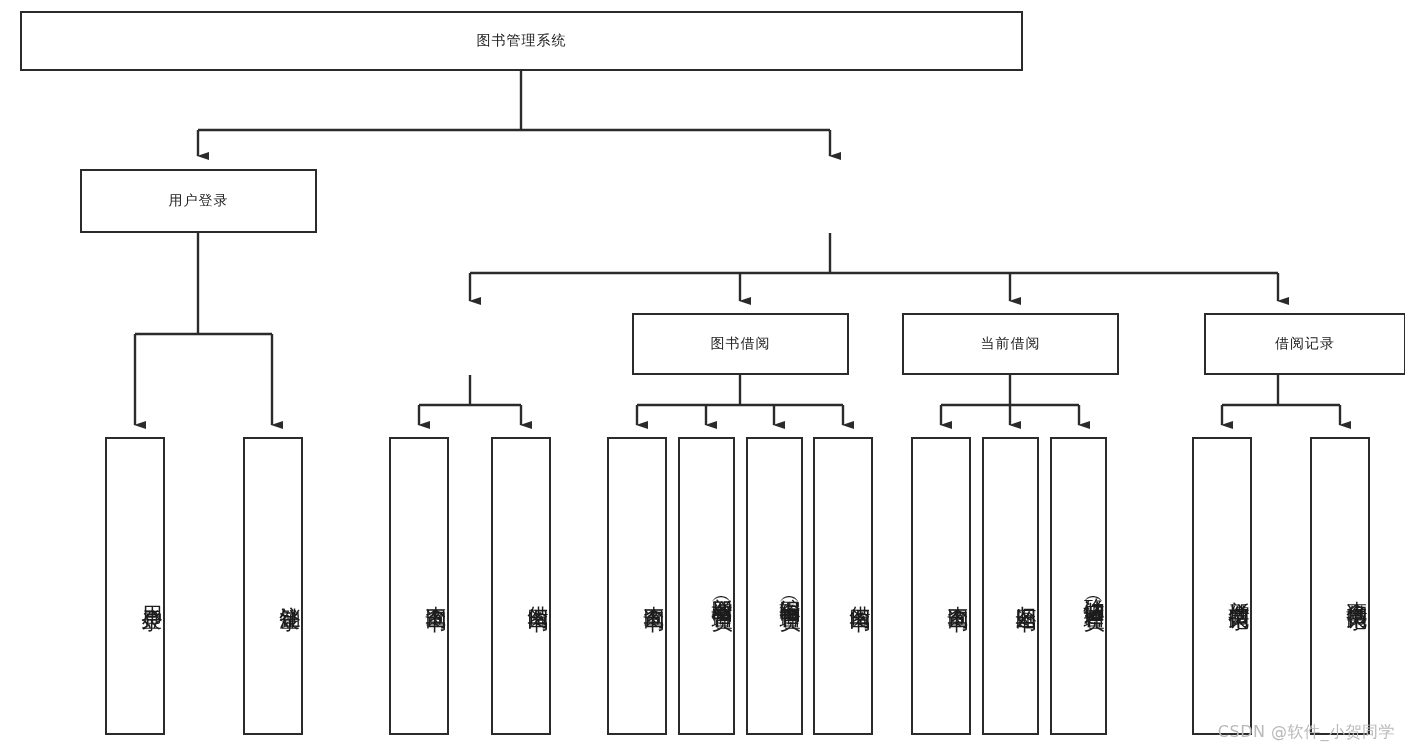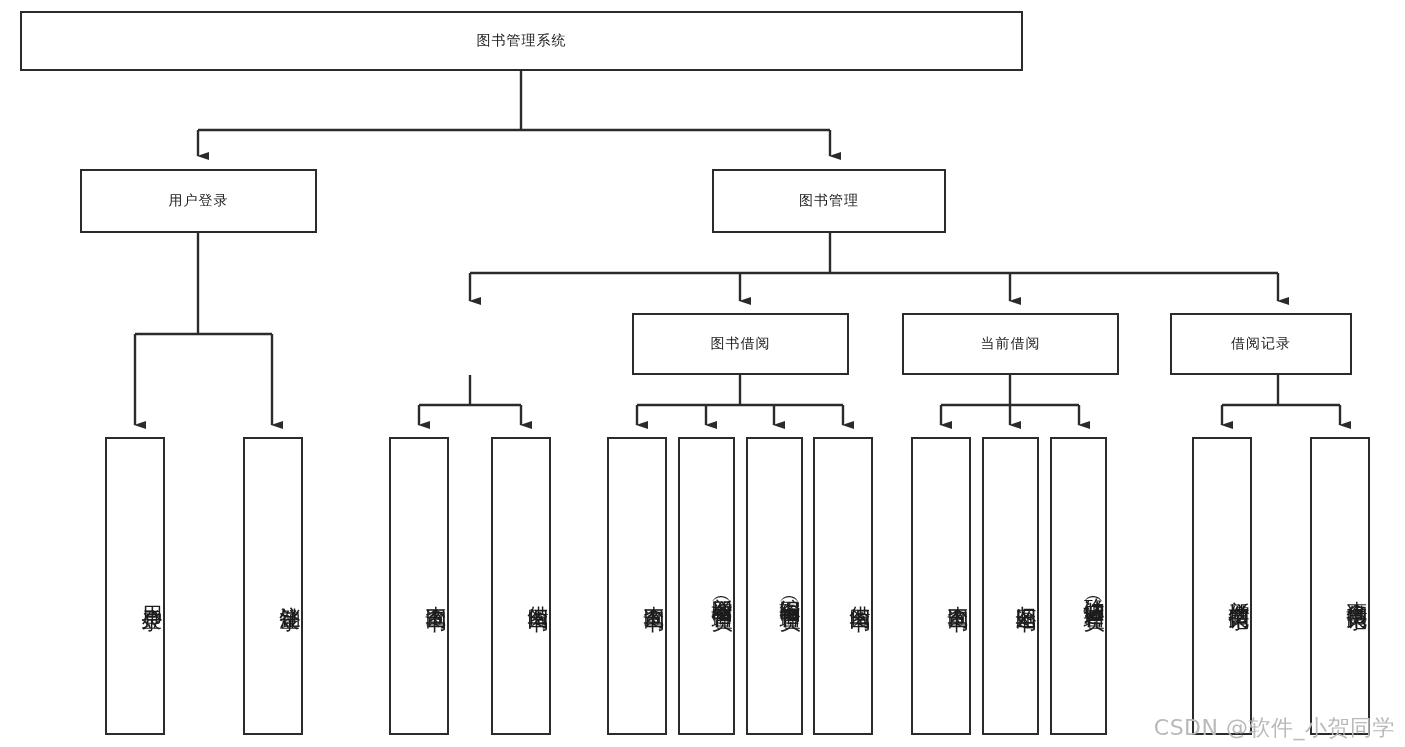--- a/index.html
+++ b/index.html
@@ -54,21 +54,21 @@
   .node.vertical.tall-pad {
     padding-top: 8px;
   }
   .node-root {
     font-size: 23px;
   }
   .watermark {
     position: absolute;
     right: 10px;
     bottom: 4px;
-    font-size: 22px;
+    font-size: 16px;
     color: #b9b9b9;
     letter-spacing: 0.5px;
     white-space: nowrap;
     font-family: "DejaVu Sans", "Liberation Sans", sans-serif;
   }
 </style>
 </head>
 <body>
 
 <div id="canvas">
@@ -124,34 +124,31 @@
   </svg>
 
   <div class="node horizontal node-root" style="left:20px; top:11px; width:1003px; height:60px;">
     <span>图书管理系统</span>
   </div>
 
   <div class="node horizontal" style="left:80px; top:169px; width:237px; height:64px;">
     <span>用户登录</span>
   </div>
 
-  <div class="node horizontal" style="left:712px; top:169px; width:234px; height:64px;">
-    <span>图书管理</span>
-  </div>
 
 
   <div class="node horizontal" style="left:902px; top:313px; width:217px; height:62px;">
     <span>当前借阅</span>
   </div>
 
   <div class="node horizontal" style="left:632px; top:313px; width:217px; height:62px;">
     <span>图书借阅</span>
   </div>
 
-  <div class="node horizontal" style="left:1170px; top:313px; width:182px; height:62px;align-items:center;">
+  <div class="node horizontal" style="left:1204px; top:313px; width:202px; height:62px;align-items:center;">
     <span>借阅记录</span>
   </div>
 
   <div class="node vertical" style="left:105px; top:437px; width:60px; height:298px;">
     <span>用户登录</span>
   </div>
 
   <div class="node vertical" style="left:243px; top:437px; width:60px; height:298px;">
     <span>注销登录</span>
   </div>

